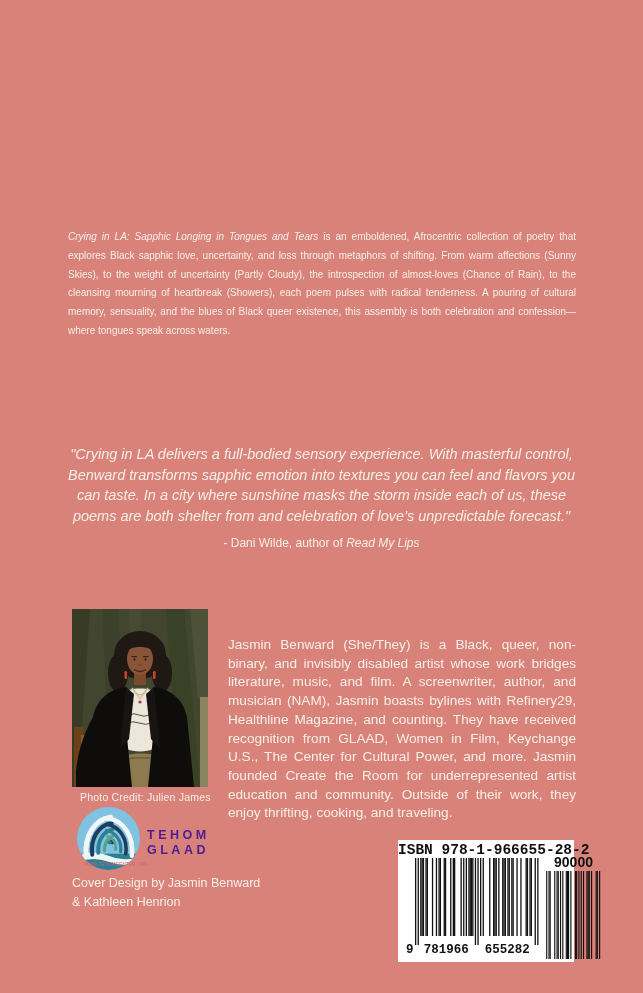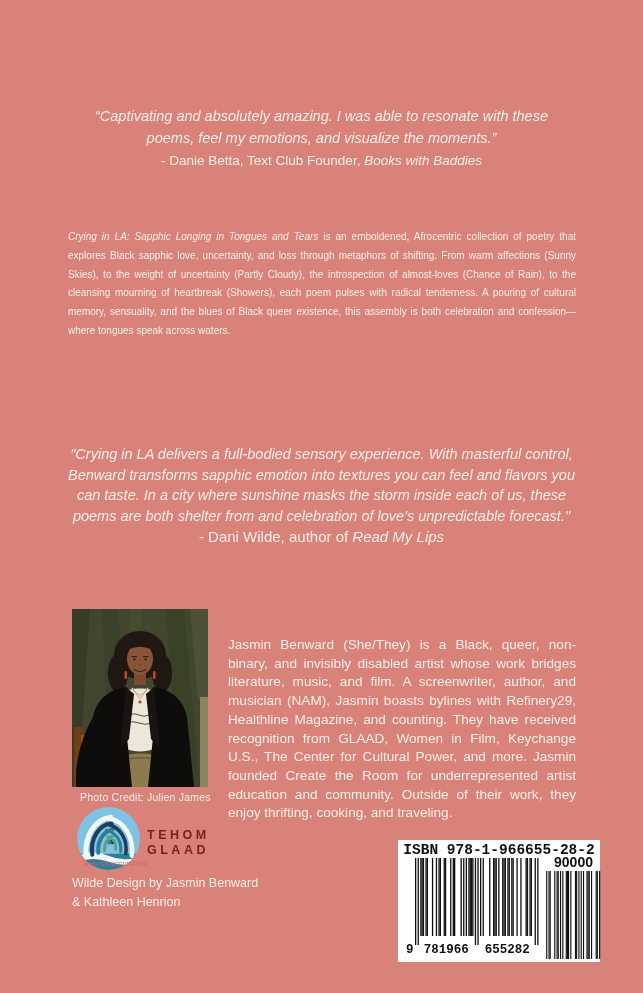--- a/index.html
+++ b/index.html
@@ -12,21 +12,21 @@
     overflow:hidden;
     margin:0 auto;
   }
   .cover p{margin:0;}
   .italic{font-style:italic;}
 
   .quote{position:absolute;text-align:center;}
   .quote-top{left:70px;right:70px;top:106px;font-size:14.5px;line-height:21.5px;}
   .quote-top .q-attr{font-size:13.5px;margin-top:1px;}
   .quote-mid{left:62px;right:62px;top:444px;font-size:14.5px;line-height:20.5px;}
-  .quote-mid .q-attr{font-size:15px;margin-top:1px;}
+  .quote-mid .q-attr{font-size:12px;margin-top:7px;}
   .q-text{font-style:italic;}
   .q-attr{font-style:normal;}
 
   .synopsis{
     position:absolute;left:68px;width:508px;top:228px;
     font-size:10px;line-height:18.8px;text-align:justify;
   }
 
   .author-photo{
     position:absolute;left:72px;top:609px;width:136px;height:178px;
@@ -53,21 +53,21 @@
     position:absolute;left:84px;top:862px;width:58px;
     font-size:4.5px;color:#cf626e;text-align:center;letter-spacing:.2px;
   }
 
   .design-credit{
     position:absolute;left:72px;top:874px;
     font-size:12.5px;line-height:19px;
   }
 
   .barcode-box{
-    position:absolute;left:398px;top:840px;width:202px;height:122px;
+    position:absolute;left:398px;top:840px;width:176px;height:122px;
     background:#ffffff;color:#111;
   }
   .isbn-line{
     position:absolute;left:0;right:0;top:2px;text-align:center;
     font-family:"Liberation Mono", monospace;
     font-size:14.5px;font-weight:bold;white-space:nowrap;
   }
   .ean13-svg{position:absolute;left:7px;top:18px;}
   .supplement{position:absolute;left:147px;top:15px;width:57px;}
   .supp-num{
@@ -75,24 +75,20 @@
     font-size:14px;font-weight:bold;line-height:15px;
   }
   .ean5-svg{display:block;margin-top:1px;}
   .bc-digits{font-family:"Liberation Mono", monospace;font-weight:bold;}
 </style>
 </head>
 <body>
 
 <div class="cover" style="background: rgb(216, 130, 122); color: rgb(246, 239, 231);">
 
-  <section class="quote quote-top">
-    <p class="q-text">“Captivating and absolutely amazing. I was able to resonate with these poems, feel my emotions, and visualize the moments.”</p>
-    <p class="q-attr"><span>- Danie Betta, Text Club Founder, </span><span class="italic">Books with Baddies</span></p>
-  </section>
 
   <section class="synopsis">
     <p><span class="italic">Crying in LA: Sapphic Longing in Tongues and Tears</span><span> is an emboldened, Afrocentric collection of poetry that explores Black sapphic love, uncertainty, and loss through metaphors of shifting. From warm affections (Sunny Skies), to the weight of uncertainty (Partly Cloudy), the introspection of almost-loves (Chance of Rain), to the cleansing mourning of heartbreak (Showers), each poem pulses with radical tenderness. A pouring of cultural memory, sensuality, and the blues of Black queer existence, this assembly is both celebration and confession—where tongues speak across waters.</span></p>
   </section>
 
   <section class="quote quote-mid">
     <p class="q-text">"Crying in LA delivers a full-bodied sensory experience. With masterful control, Benward transforms sapphic emotion into textures you can feel and flavors you can taste. In a city where sunshine masks the storm inside each of us, these poems are both shelter from and celebration of love's unpredictable forecast."</p>
     <p class="q-attr"><span>- Dani Wilde, author of </span><span class="italic">Read My Lips</span></p>
   </section>
 
@@ -179,29 +175,29 @@
 
         <g fill="none" stroke-linecap="round">
           <path d="M55,49 C57,31 48,15 32,12" stroke="#f2f6f4" stroke-width="4.5"></path>
           <path d="M49,47 C51,33 44,21 31,18" stroke="#1f3d5c" stroke-width="3.5"></path>
           <path d="M44,45 C45,35 40,26 30,24" stroke="#2e7e95" stroke-width="3"></path>
           <path d="M39,43 C40,37 37,32 31,30" stroke="#59a184" stroke-width="2.5"></path>
         </g>
         <circle cx="33" cy="36" r="2" fill="#2e7e95"></circle>
       </g>
     </svg>
-    <div class="logo-text" style="color: #7f1d1d;">
+    <div class="logo-text" style="color: #4c1d95;">
       <div>TEHOM</div>
       <div>GLAAD</div>
     </div>
     <div class="logo-url">WWW.TEHOMCENTER.ORG</div>
   </div>
 
   <p class="design-credit">
-    <span>Wilde Design by Jasmin Benward</span><br>
+    <span>Cover Design by Jasmin Benward</span><br>
     <span>&amp; Kathleen Henrion</span>
   </p>
 
   <div class="barcode-box">
     <div class="isbn-line">ISBN 978-1-966655-28-2</div>
     <svg class="ean13-svg" id="ean13" width="134" height="98" viewBox="0 0 134 98">
         <rect x="10.00" y="0" width="1.3" height="87" fill="#111"></rect>
         <rect x="12.60" y="0" width="1.3" height="87" fill="#111"></rect>
         <rect x="15.20" y="0" width="1.3" height="78" fill="#111"></rect>
         <rect x="16.50" y="0" width="1.3" height="78" fill="#111"></rect>

